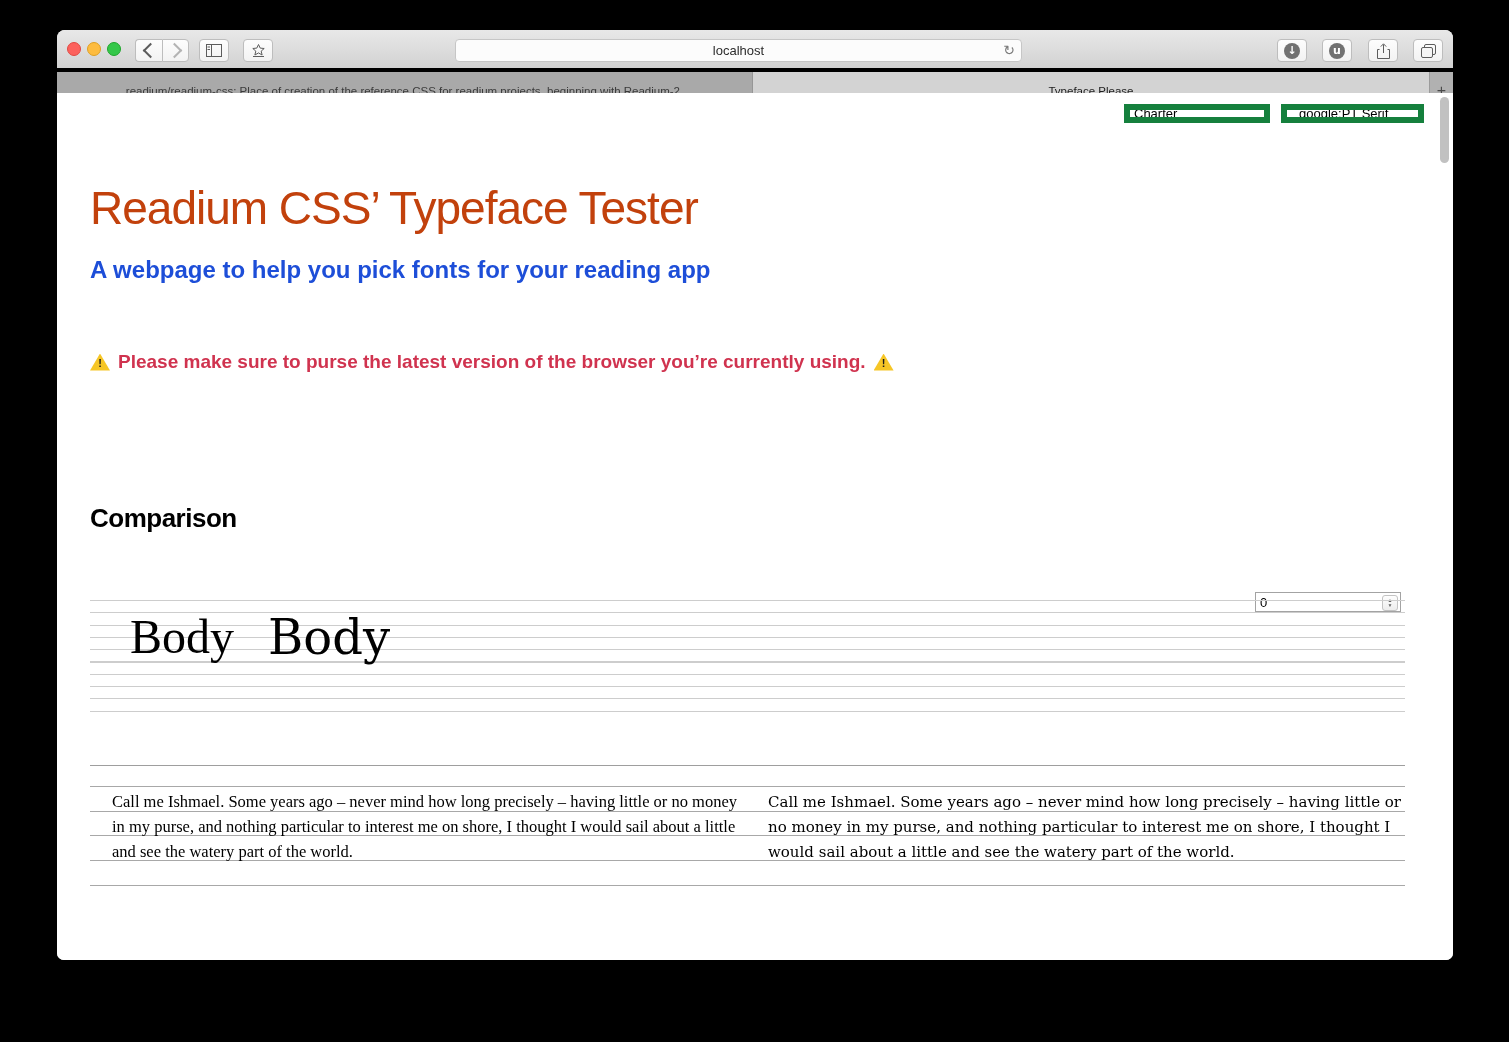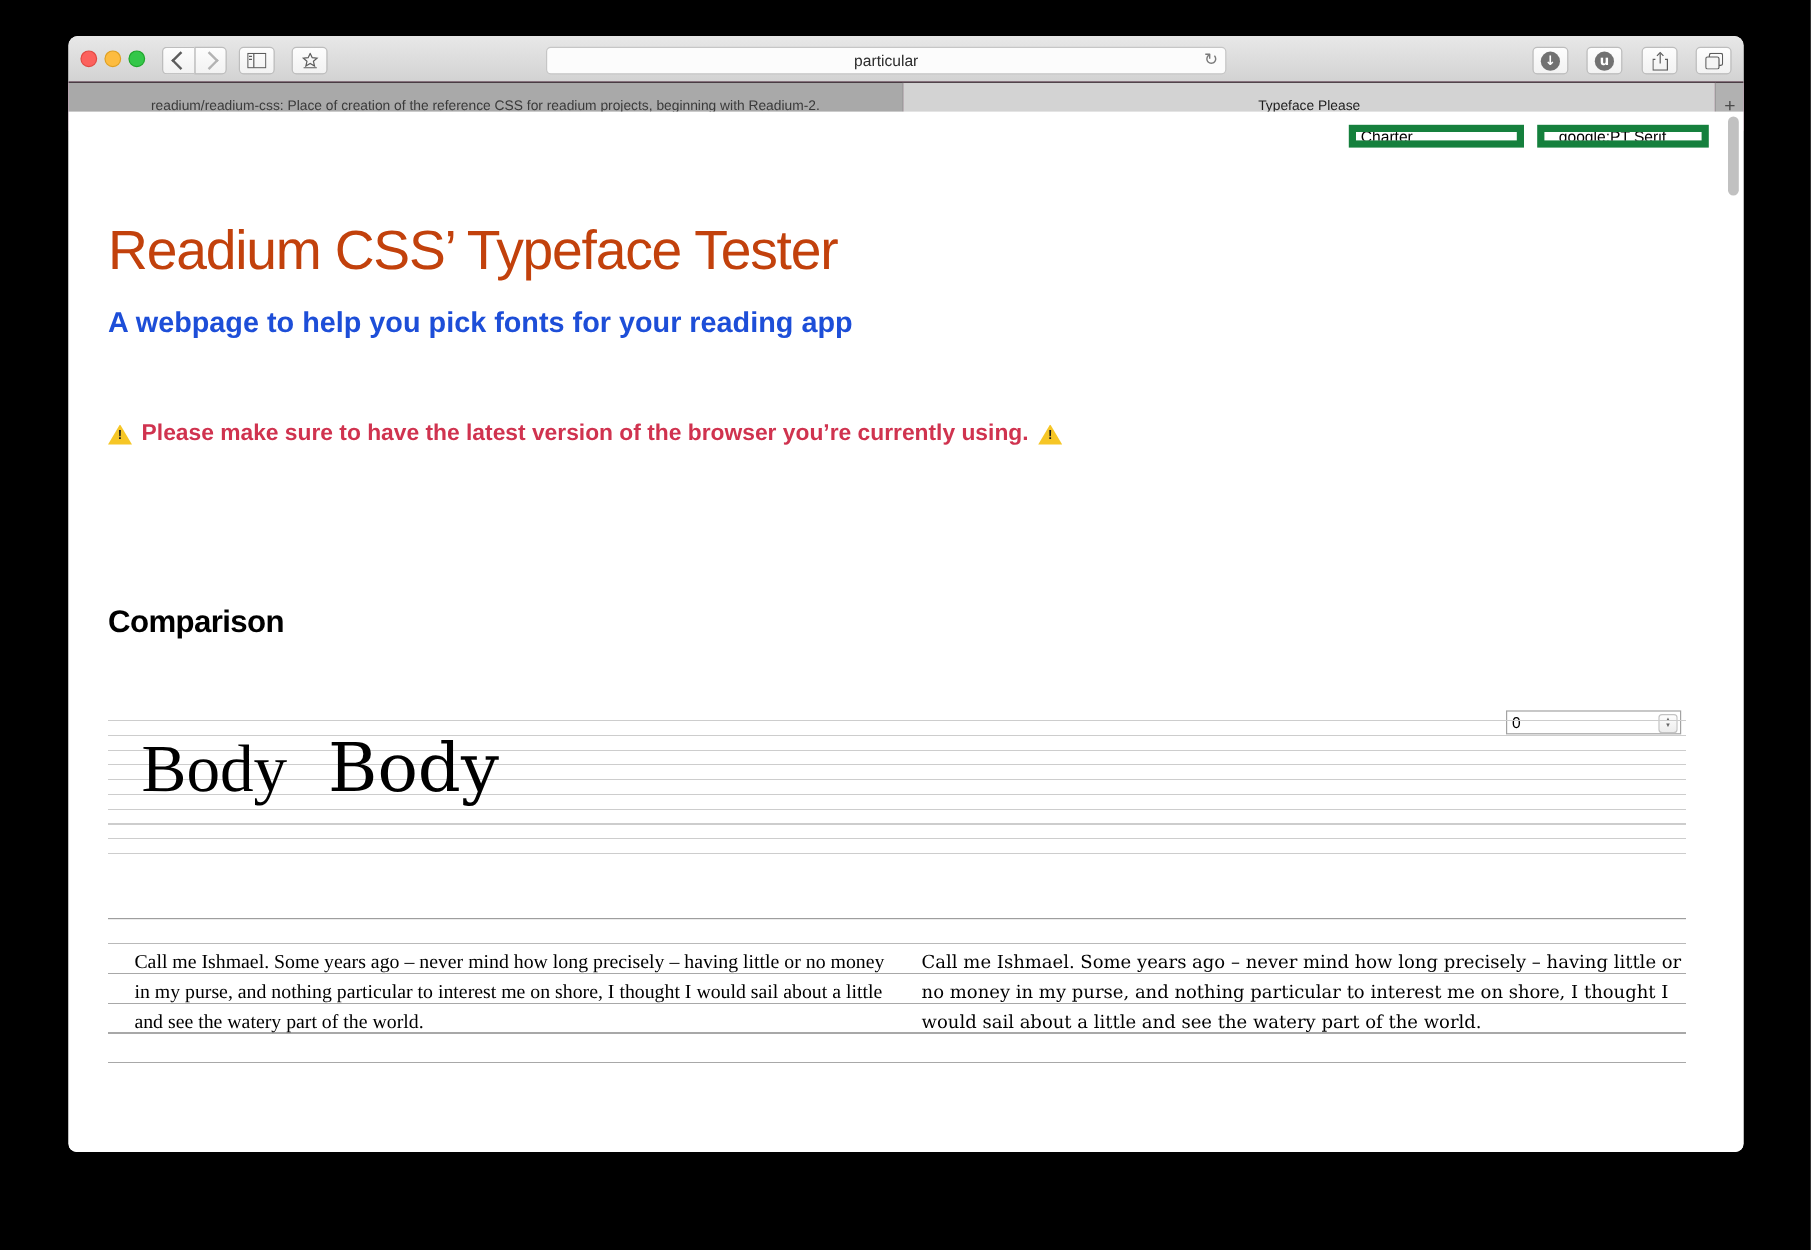--- a/index.html
+++ b/index.html
@@ -48,22 +48,22 @@
     font-family:"DejaVu Sans", sans-serif;cursor:default;
   }
   .circleicon{
     width:16px;height:16px;border-radius:50%;background:#717171;color:#fff;
     display:flex;align-items:center;justify-content:center;font-size:11px;font-weight:bold;
     font-family:"DejaVu Sans", sans-serif;
   }
   svg.ic{display:block;}
   
   .tabbar{
-    position:absolute;left:0;top:38px;width:100%;height:41px;background:#f9a8d4;
-    border-top:1px solid #000000;box-sizing:border-box;display:flex;
+    position:absolute;left:0;top:38px;width:100%;height:41px;background:#8b5cf6;
+    border-top:4px solid #000000;box-sizing:border-box;display:flex;
   }
   .tab{
     height:100%;display:flex;align-items:center;justify-content:center;
     font-size:11.5px;box-sizing:border-box;overflow:hidden;white-space:nowrap;
   }
   .tab.inactive{width:696px;background:#a9a9a9;color:#3a3a3a;border-right:1px solid #969696;}
   .tab.active{width:676px;background:#d3d3d3;color:#1d1d1d;}
   .newtab{
     width:24px;height:100%;background:#b1b1b1;border-left:1px solid #9b9b9b;
     display:flex;align-items:center;justify-content:center;color:#4a4a4a;
@@ -104,21 +104,21 @@
     position:absolute;right:2px;top:2px;width:14px;height:14px;border:1px solid #c3c3c3;
     border-radius:3px;background:linear-gradient(#fefefe,#ededed);
     display:flex;flex-direction:column;align-items:center;justify-content:center;
     font-size:5px;color:#666;line-height:5px;
   }
   .ruled-grid{
     position:absolute;left:33px;top:507px;width:1315px;height:113px;
     background:repeating-linear-gradient(to bottom,#cdcdcd 0,#cdcdcd 1px,transparent 1px,transparent 12.3px);
   }
   .specimen{
-    position:absolute;left:61px;top:520px;font-size:56px;color:#000;display:flex;gap:34px;
+    position:absolute;left:73px;top:520px;font-size:48px;color:#000;display:flex;gap:34px;
     line-height:1;
   }
   .specimen .s1{font-family:"Liberation Serif",serif;}
   .specimen .s2{font-family:"DejaVu Serif",serif;}
   .hr-mid{position:absolute;left:33px;top:672px;width:1315px;height:0;border-top:1px solid #9e9e9e;}
   .para-grid{
     position:absolute;left:33px;top:693px;width:1315px;height:101px;
     background:repeating-linear-gradient(to bottom,#a8a8a8 0,#a8a8a8 1px,transparent 1px,transparent 24.75px);
   }
   .para{
@@ -160,21 +160,21 @@
     </div>
 
     <div class="tbtn" style="left:186px;width:30px;">
       <svg class="ic" width="15" height="13" viewBox="0 0 15 13">
         <path d="M7.5 0.5 L9.2 4.1 L13.2 4.5 L10.2 7.1 L11.1 11 L7.5 8.9 L3.9 11 L4.8 7.1 L1.8 4.5 L5.8 4.1 Z" fill="none" stroke="#5c5c5c" stroke-width="1"></path>
         <line x1="2" y1="12.5" x2="13" y2="12.5" stroke="#5c5c5c"></line>
       </svg>
     </div>
 
     <div class="addressbar">
-      <span>particular</span>
+      <span>localhost</span>
       <span class="reload">↻</span>
     </div>
 
     <div class="tbtn" style="left:1220px;width:30px;">
       <span class="circleicon">↓</span>
     </div>
     <div class="tbtn" style="left:1265px;width:30px;">
       <span class="circleicon">u</span>
     </div>
     <div class="tbtn" style="left:1311px;width:30px;">
@@ -207,21 +207,21 @@
   <div class="content">
 
     <input class="fontfield left" value="Charter" style="">
     <input class="fontfield right" value="google:PT Serif" style="">
 
     <div class="h1">Readium CSS’ Typeface Tester</div>
     <div class="subtitle">A webpage to help you pick fonts for your reading app</div>
 
     <div class="warning" style="color:#d0334f;">
       <span class="warn-tri"></span>
-      <span>Please make sure to have the latest version of the browser you’re currently using.</span>
+      <span>Please make sure to purse the latest version of the browser you’re currently using.</span>
       <span class="warn-tri"></span>
     </div>
 
     <div class="h2">Comparison</div>
 
     <div class="numfield">
       <span>0</span>
       <span class="spinner">
         <span>▲</span>
         <span>▼</span>

